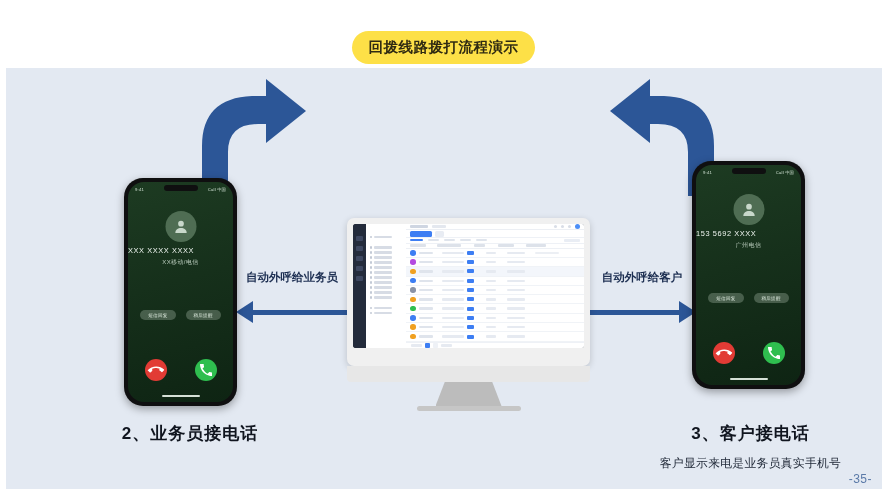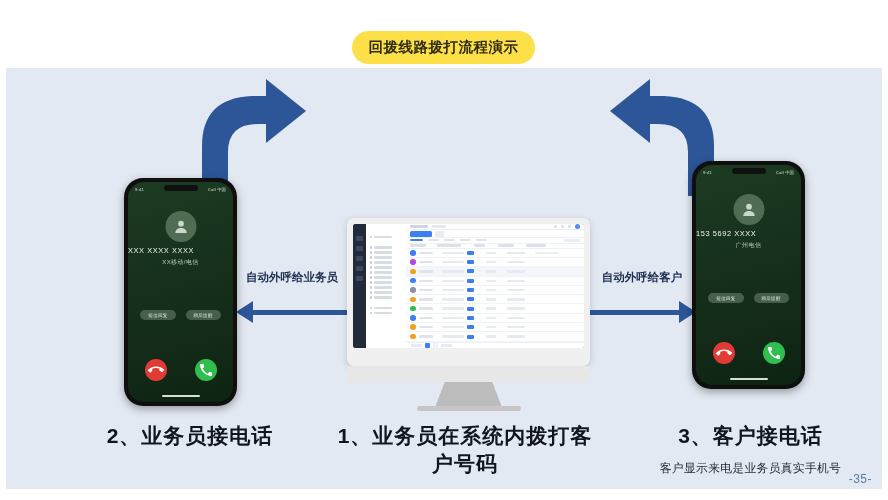--- a/index.html
+++ b/index.html
@@ -172,21 +172,21 @@
   .row .c3{width:10px;height:2.4px;background:#e6eaf1;border-radius:1px;margin-left:12px;}
   .row .c4{width:18px;height:2.4px;background:#e6eaf1;border-radius:1px;margin-left:11px;}
   .row .c5{width:24px;height:2.4px;background:#eceff4;border-radius:1px;margin-left:10px;}
   .app-foot{height:9px;display:flex;align-items:center;gap:3px;padding:0 5px;background:#fff;border-top:1px solid #eef1f6;}
   .app-foot .pg{width:5px;height:5px;border-radius:1px;background:#3d7ef3;}
   .app-foot .pgx{width:5px;height:5px;border-radius:1px;background:#eef1f6;}
   .app-foot .lbl{height:2.4px;width:11px;background:#e6eaf1;border-radius:1px;}
 
   
   .cap{position:absolute;text-align:center;}
-  .cap .h{color:#10151f;font-size:21px;font-weight:bold;letter-spacing:1px;}
+  .cap .h{color:#10151f;font-size:17px;font-weight:bold;letter-spacing:1px;}
   .cap .s{color:#1d2635;font-size:11.8px;margin-top:11px;letter-spacing:.3px;}
   .cap-left{left:40px;top:422px;width:300px;}
   .cap-mid{left:335px;top:422px;width:260px;}
   .cap-right{left:578px;top:422px;width:345px;}
 
   .page-no{
     position:absolute;right:16px;top:472px;
     color:#5b7aa8;font-size:12px;letter-spacing:.5px;
   }
 </style>
@@ -494,23 +494,20 @@
     </div>
     <div class="mon-chin"></div>
     <div class="mon-stand"></div>
     <div class="mon-base"></div>
   </div>
 
   <div class="cap cap-left">
     <div class="h">2、业务员接电话</div>
   </div>
 
-  <div class="cap cap-mid">
-    <div class="h">1、业务员在系统内拨打客户号码</div>
-  </div>
 
   <div class="cap cap-right">
     <div class="h">3、客户接电话</div>
     <div class="s">客户显示来电是业务员真实手机号</div>
   </div>
 
   <div class="page-no">-35-</div>
 
 </div>
 

